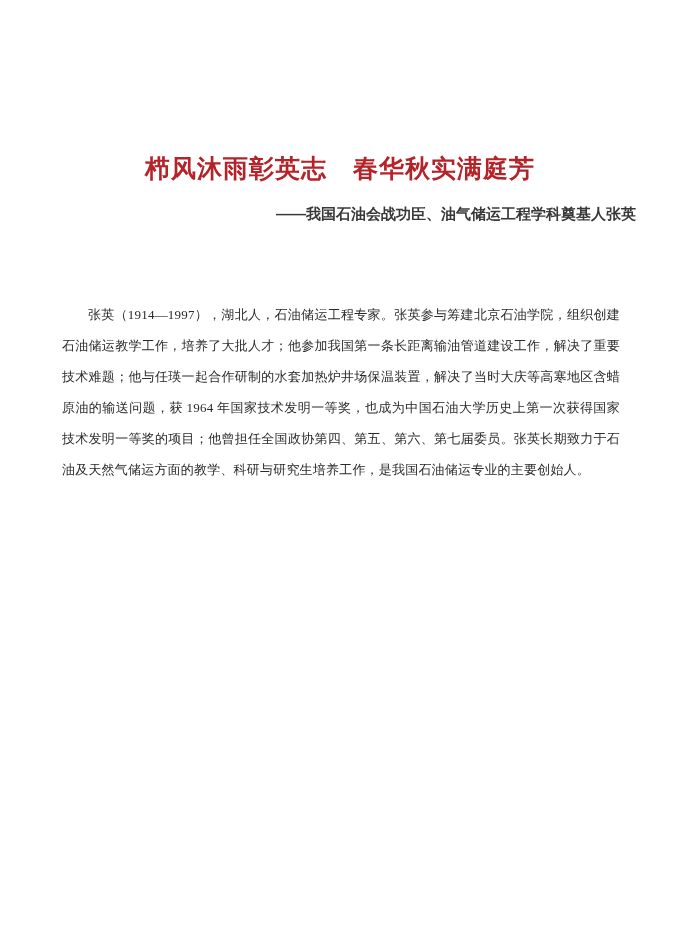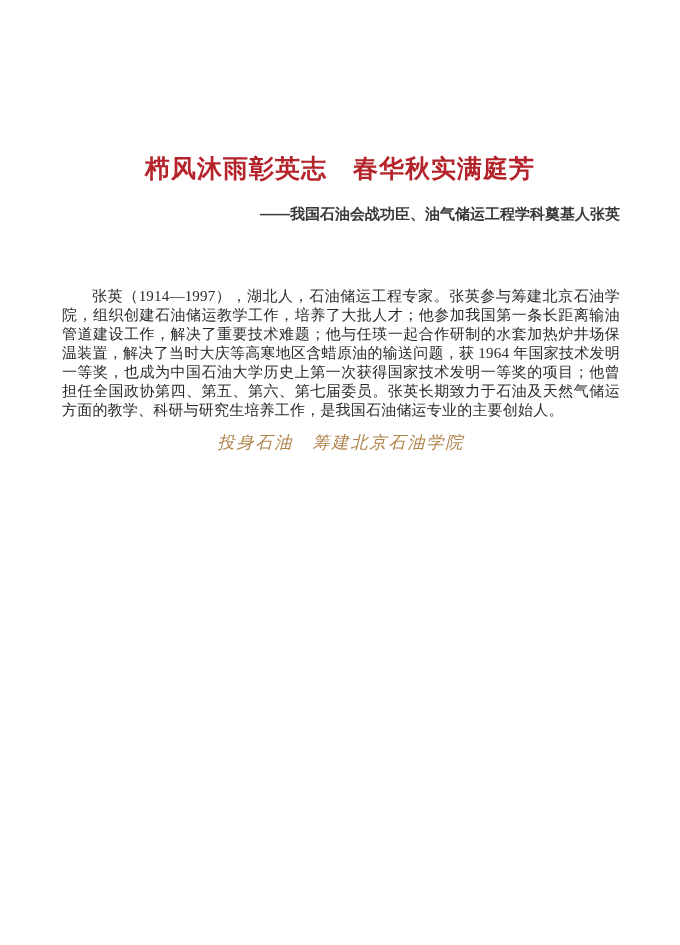--- a/index.html
+++ b/index.html
@@ -27,40 +27,41 @@
     text-align: center;
     color: var(--title-red);
     font-size: 25px;
     font-weight: bold;
     letter-spacing: 1px;
     font-family: "Liberation Serif", "DejaVu Serif", serif;
   }
   .doc-subtitle {
     position: absolute;
     top: 205px;
-    right: 60px;
+    right: 44px;
     text-align: right;
     color: var(--subtitle-gray);
     font-size: 15px;
     font-weight: bold;
     font-family: "Liberation Sans", "DejaVu Sans", sans-serif;
   }
   .content {
     position: absolute;
     top: 287px;
     left: 62px;
     width: 558px;
     color: var(--body-text);
   }
   .content p {
-    font-size: 15px;
-    line-height: 19px;
+    font-size: 13px;
+    line-height: 31px;
     text-align: justify;
     text-indent: 2em;
     letter-spacing: 0.2px;
+    margin-top: 12px;
   }
   .section-heading {
     text-align: center;
     color: var(--section-brown);
     font-size: 17px;
     line-height: 25px;
     letter-spacing: 2px;
     font-style: italic;
     font-weight: normal;
     margin: 10px 0 20px 0;
@@ -73,20 +74,19 @@
 <div class="page">
 
   <h1 class="doc-title">栉风沐雨彰英志　春华秋实满庭芳</h1>
 
   <div class="doc-subtitle">——我国石油会战功臣、油气储运工程学科奠基人张英</div>
 
   <div class="content">
 
     <p>张英（1914—1997），湖北人，石油储运工程专家。张英参与筹建北京石油学院，组织创建石油储运教学工作，培养了大批人才；他参加我国第一条长距离输油管道建设工作，解决了重要技术难题；他与任瑛一起合作研制的水套加热炉井场保温装置，解决了当时大庆等高寒地区含蜡原油的输送问题，获 1964 年国家技术发明一等奖，也成为中国石油大学历史上第一次获得国家技术发明一等奖的项目；他曾担任全国政协第四、第五、第六、第七届委员。张英长期致力于石油及天然气储运方面的教学、科研与研究生培养工作，是我国石油储运专业的主要创始人。</p>
 
-    <h2 class="section-heading">投身石油　筹建北京石油学院</h2>
 
 
 
 
   </div>
 
 </div>
 
 </body></html>

